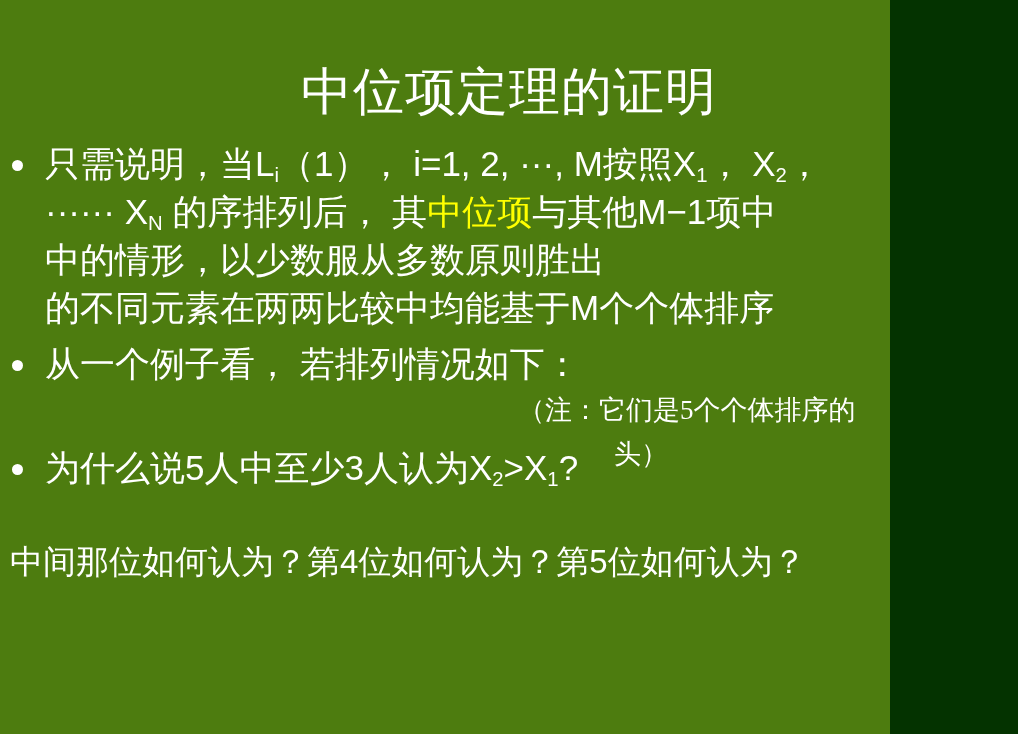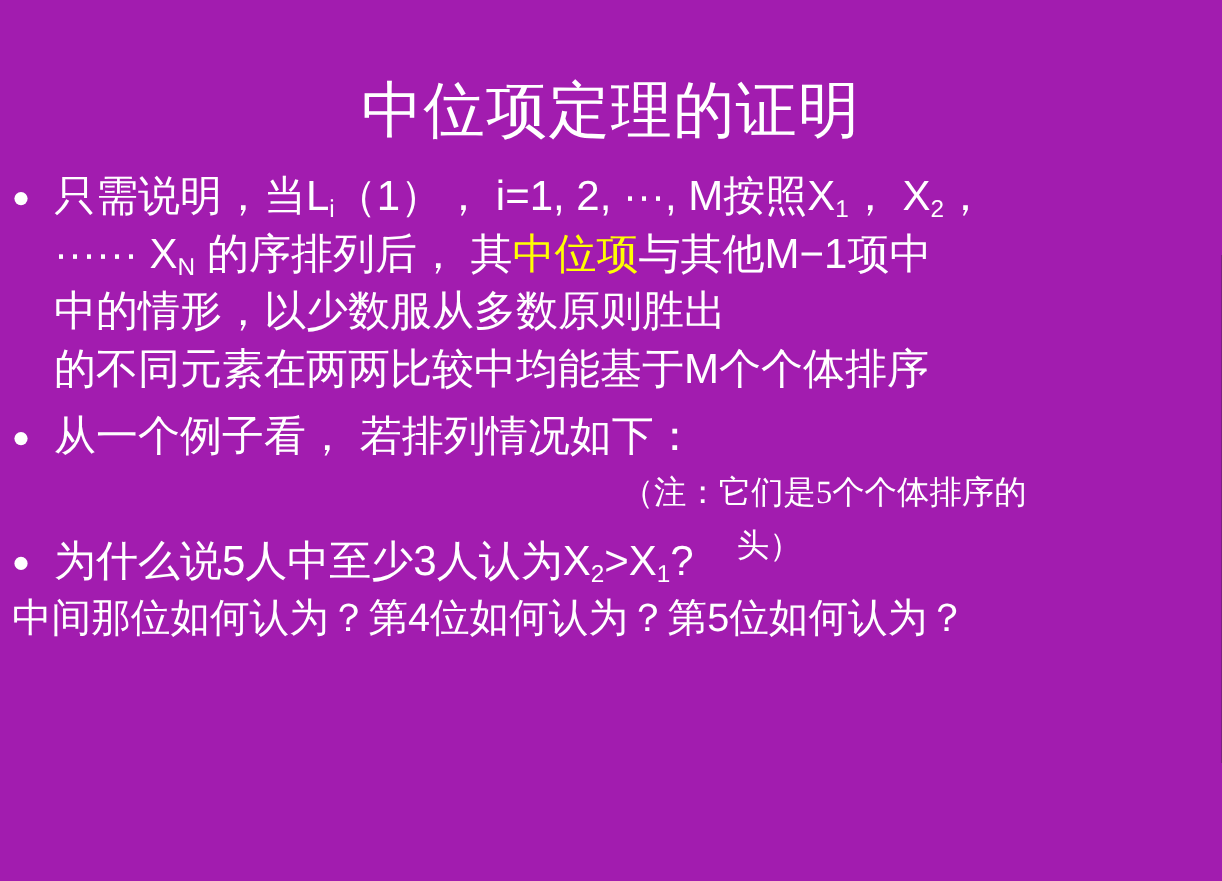--- a/index.html
+++ b/index.html
@@ -9,23 +9,23 @@
   body {
     width: 1018px;
     height: 734px;
     overflow: hidden;
     background: #043300;
     font-family: "Liberation Sans", "DejaVu Sans", sans-serif;
   }
 
   #slide {
     position: relative;
-    width: 1018px;
+    width: 890px;
     height: 734px;
-    background: #a21caf;
+    background: #4d7c0f;
     box-sizing: border-box;
   }
 
   
   .slide-title {
     position: absolute;
     left: 0;
     top: 28px;
     width: 1018px;
     text-align: center;
@@ -109,20 +109,21 @@
   .note-line-2 {
     padding-left: 96px;
   }
 
   .plain-line {
     color: #ffffff;
     font-size: 33px;
     line-height: 46px;
     white-space: nowrap;
     padding-left: 10px;
+    margin-top: 47px;
   }
 
   .spacer-8 { height: 8px; }
   .spacer-4 { height: 4px; }
 </style>
 </head>
 <body>
 
 <div id="slide">
 

